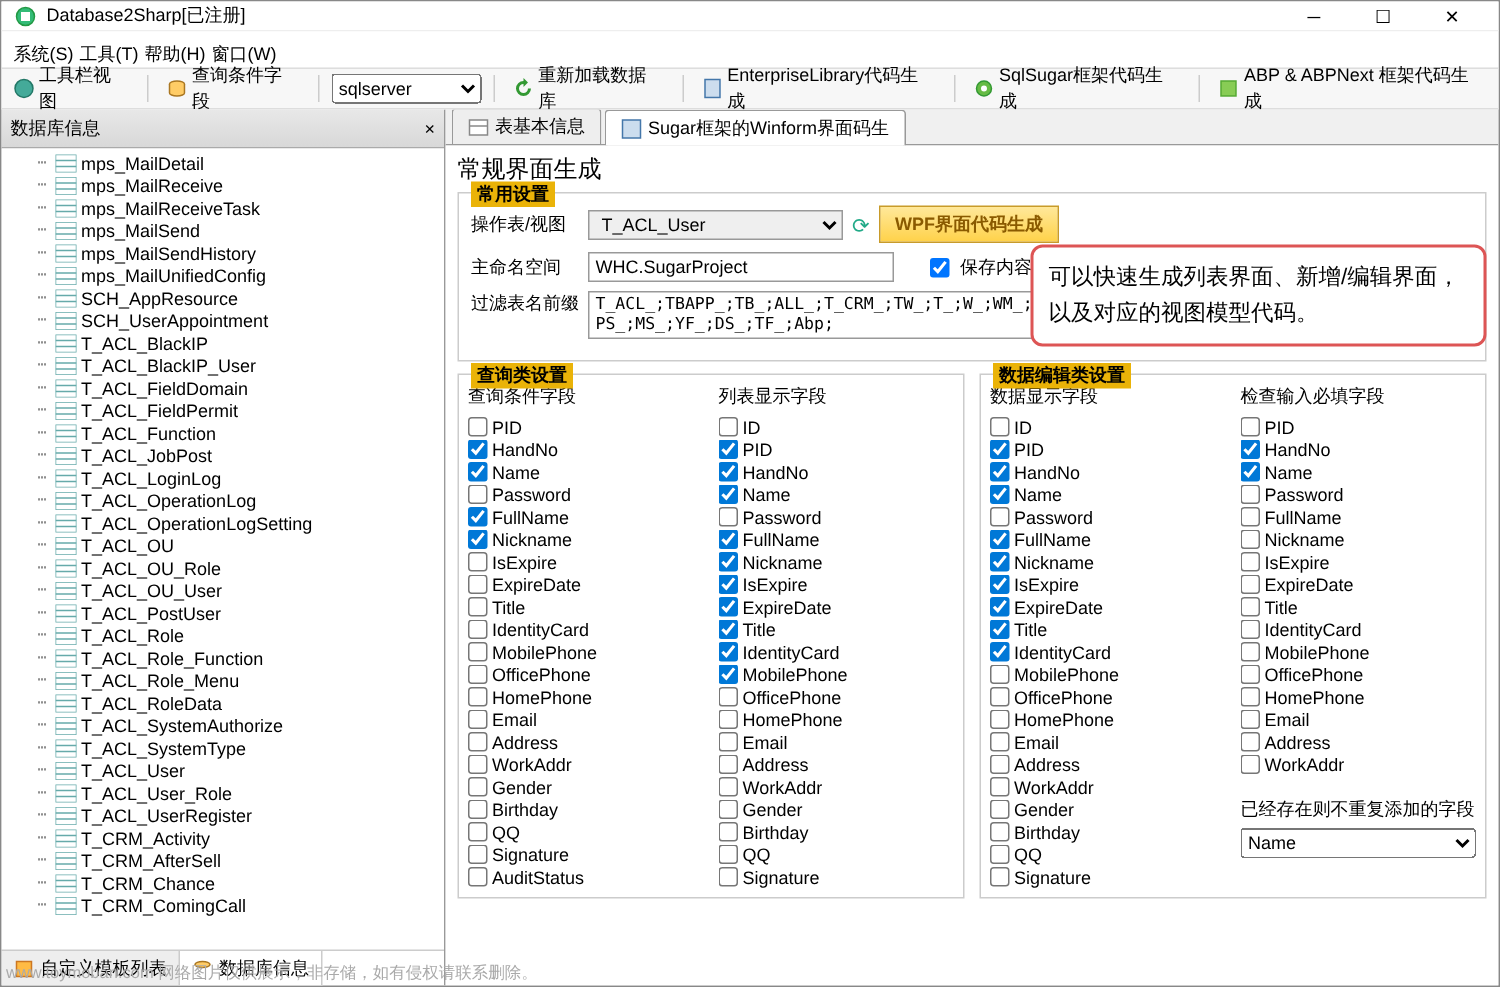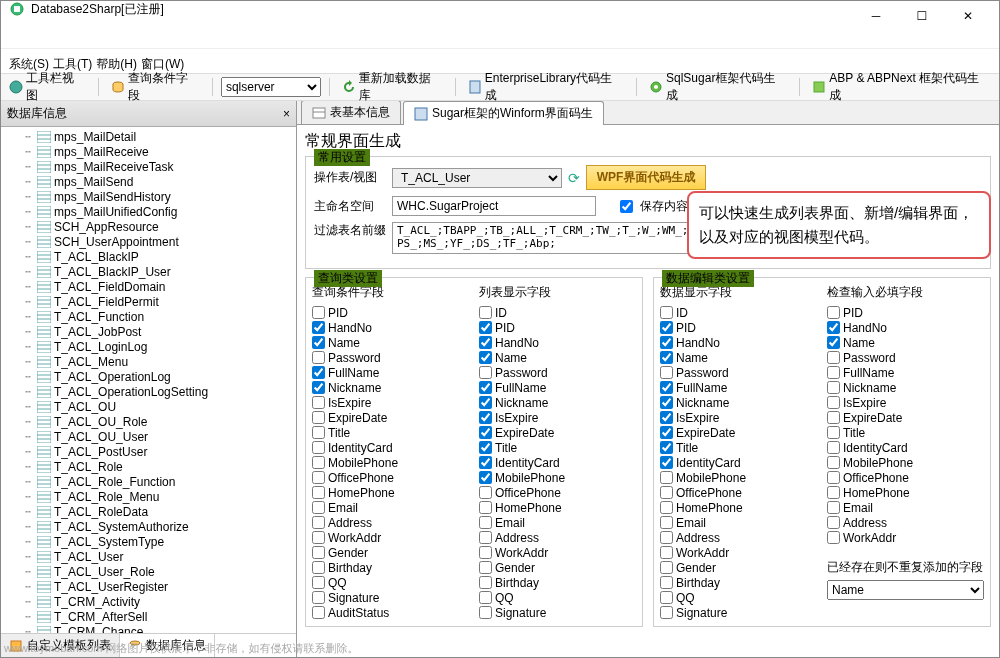--- a/index.html
+++ b/index.html
@@ -1,18 +1,18 @@
 <!DOCTYPE html>
 <html><head>
 <meta charset="utf-8">
 <style>
 * { box-sizing: border-box; font-family: "Microsoft YaHei", SimSun, Arial, sans-serif; }
 body { margin: 0; background: #f0f0f0; font-size: 12px; color: #000; }
 .window { width: 1000px; height: 658px; background: #fff; border: 1px solid #888; display: flex; flex-direction: column; }
-.titlebar { height: 48px; display: flex; align-items: flex-start; padding: 0 8px; background: #fff; border-bottom: 1px solid #eee; }
+.titlebar { height: 20px; display: flex; align-items: center; padding: 0 8px; background: #fff; border-bottom: 1px solid #eee; }
 .titlebar-icon { width: 16px; height: 16px; margin-right: 6px; }
 .titlebar-title { flex: 1; font-size: 12px; }
 .win-controls { display: flex; gap: 0; }
 .win-btn { width: 46px; height: 30px; display: flex; align-items: center; justify-content: center; font-size: 12px; cursor: pointer; }
 .menubar { height: 24px; display: flex; align-items: flex-end; padding: 0 8px; gap: 4px; background: #fff; }
 .menubar span { cursor: pointer; }
 .toolbar { height: 28px; display: flex; align-items: center; padding: 0 4px; gap: 6px; background: #f7f7f7; border-top: 1px solid #ddd; border-bottom: 1px solid #ddd; }
 .tb-item { display: flex; align-items: center; gap: 3px; cursor: pointer; padding: 2px 4px; }
 .tb-sep { width: 1px; height: 18px; background: #ccc; margin: 0 2px; }
 .tb-select { height: 20px; font-size: 12px; width: 100px; }
@@ -28,21 +28,21 @@
 .side-tab { flex: 0 0 auto; padding: 3px 8px; display: flex; align-items: center; gap: 4px; border-right: 1px solid #ccc; cursor: pointer; font-size:12px; }
 .side-tab.active { background: #fff; }
 .side-tab:not(.active){ background:#eee;}
 .content { flex: 1; display: flex; flex-direction: column; overflow: hidden; position: relative; }
 .tabs { display: flex; align-items: flex-end; height: 24px; background: #f0f0f0; border-bottom: 1px solid #999; padding-left:4px;}
 .tab { padding: 3px 10px; border: 1px solid #999; border-bottom: none; margin-right: 2px; background: #eee; display: flex; align-items: center; gap: 4px; border-radius: 3px 3px 0 0; font-size:12px;}
 .tab.active { background: #fff; position: relative; top: 1px; }
 .panel { flex: 1; padding: 6px 8px 8px 8px; overflow: auto; background: #fff; }
 .section-title { font-size: 16px; margin-bottom: 4px; }
 .fieldset { border: 1px solid #ccc; padding: 8px; margin-bottom: 8px; position: relative; }
-.fieldset-title { position: absolute; top: -8px; left: 8px; background: #4d7c0f; padding: 0 4px; font-size: 12px; }
+.fieldset-title { position: absolute; top: -8px; left: 8px; background: #eab308; padding: 0 4px; font-size: 12px; font-weight: bold; }
 .form-row { display: flex; align-items: center; margin-bottom: 6px; gap: 6px; }
 .form-label { width: 72px; text-align: left; font-size: 12px; }
 .form-input { font-size: 12px; height: 20px; padding: 1px 4px; border: 1px solid #999; }
 .wpf-btn { background: linear-gradient(#ffe89a,#ffd24a); border: 1px solid #c89b2a; padding: 3px 10px; font-weight: bold; color: #8a5a00; cursor: pointer; font-size:12px;}
 .refresh-ico { color: #2a8; font-size: 14px; cursor: pointer; }
 .cols { display: flex; gap: 10px; }
 .col-box { border: 1px solid #ccc; padding: 6px 6px 2px 6px; position: relative; flex: 1; }
 .col-title { font-size: 12px; margin-bottom: 4px; }
 .chk-list { display: flex; flex-direction: column; gap: 0; font-family: "Courier New", monospace; font-size: 12px; }
 .chk { display: flex; align-items: center; gap: 3px; height: 15px; }
@@ -300,30 +300,20 @@
             <span>T_ACL_LoginLog</span>
           </div>
           <div class="tree-item">
             <span class="tree-ico">
               <svg viewBox="0 0 14 12">
                 <rect x="0" y="0" width="14" height="12" fill="#fff" stroke="#6aa"></rect>
                 <line x1="0" y1="4" x2="14" y2="4" stroke="#6aa"></line>
                 <line x1="0" y1="8" x2="14" y2="8" stroke="#6aa"></line>
               </svg>
             </span>
-            <span>T_ACL_Menu</span>
-          </div>
-          <div class="tree-item">
-            <span class="tree-ico">
-              <svg viewBox="0 0 14 12">
-                <rect x="0" y="0" width="14" height="12" fill="#fff" stroke="#6aa"></rect>
-                <line x1="0" y1="4" x2="14" y2="4" stroke="#6aa"></line>
-                <line x1="0" y1="8" x2="14" y2="8" stroke="#6aa"></line>
-              </svg>
-            </span>
             <span>T_ACL_OperationLog</span>
           </div>
           <div class="tree-item">
             <span class="tree-ico">
               <svg viewBox="0 0 14 12">
                 <rect x="0" y="0" width="14" height="12" fill="#fff" stroke="#6aa"></rect>
                 <line x1="0" y1="4" x2="14" y2="4" stroke="#6aa"></line>
                 <line x1="0" y1="8" x2="14" y2="8" stroke="#6aa"></line>
               </svg>
             </span>

